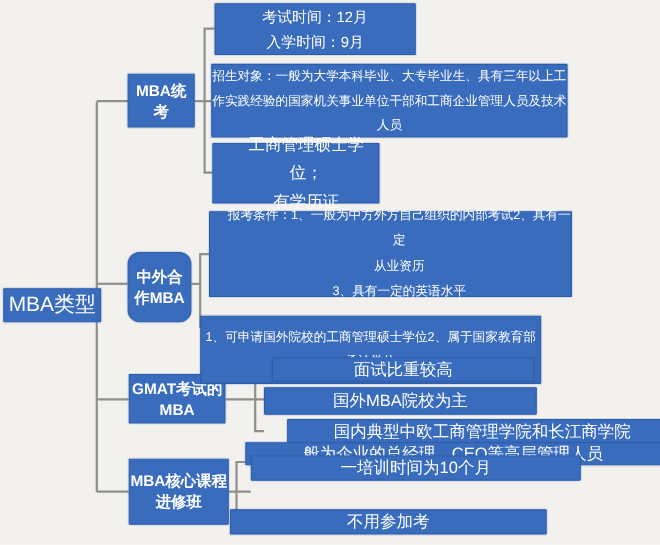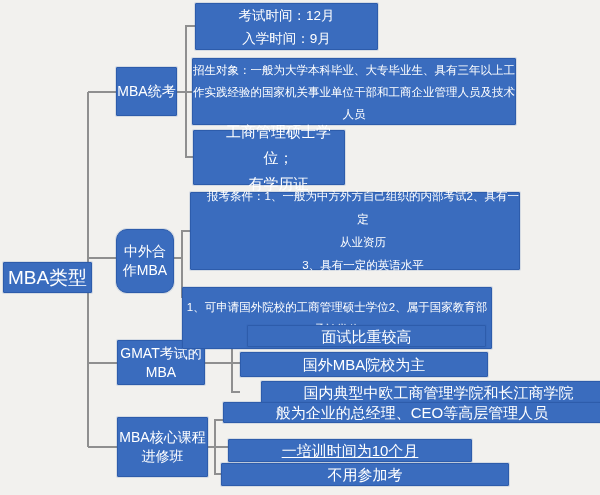--- a/index.html
+++ b/index.html
@@ -25,21 +25,21 @@
     border:1px solid var(--node-border);
     border-radius:1px;
     color:var(--text);
     display:flex;align-items:center;justify-content:center;
     text-align:center;
     box-sizing:border-box;
     box-shadow:0 0 0 1px rgba(45,92,171,0.15);
   }
   .txt{white-space:pre-line;display:block;width:100%;}
   .root{font-size:19px;line-height:22px;}
-  .branch{font-size:14px;line-height:19px;}
+  .branch{font-size:14px;line-height:19px;font-weight:bold;}
   .fs11{font-size:11.5px;line-height:22px;}
   .fs13{font-size:13.5px;line-height:23px;}
   .fs15{font-size:15px;line-height:21px;}
   .lh26{line-height:26px;padding-left:19px;}
   .lh23{line-height:23px;padding-left:16px;}
 </style>
 </head>
 <body>
 
 <div class="canvas">
@@ -106,20 +106,20 @@
   <div class="node fs15" style="left:240px;top:352px;width:248px;height:25px;">
     <span class="txt">国外MBA院校为主</span>
   </div>
   <div class="node fs15" style="left:240px;top:381px;width:355px;height:22px;margin-left:21px;">
     <span class="txt">国内典型中欧工商管理学院和长江商学院</span>
   </div>
 
   <div class="node fs15" style="left:223px;top:402px;width:378px;height:21px;text-align:center;">
     <span class="txt">般为企业的总经理、CEO等高层管理人员</span>
   </div>
-  <div class="node fs15" style="left:228px;top:439px;width:244px;height:23px;text-decoration:underline;">
+  <div class="node fs15" style="left:228px;top:414px;width:300px;height:23px;">
     <span class="txt">一培训时间为10个月</span>
   </div>
-  <div class="node fs15" style="left:221px;top:463px;width:288px;height:23px;justify-content:flex-end;">
+  <div class="node fs15" style="left:209px;top:463px;width:288px;height:23px;justify-content:flex-end;">
     <span class="txt">不用参加考</span>
   </div>
 
 </div>
 
 </body></html>

